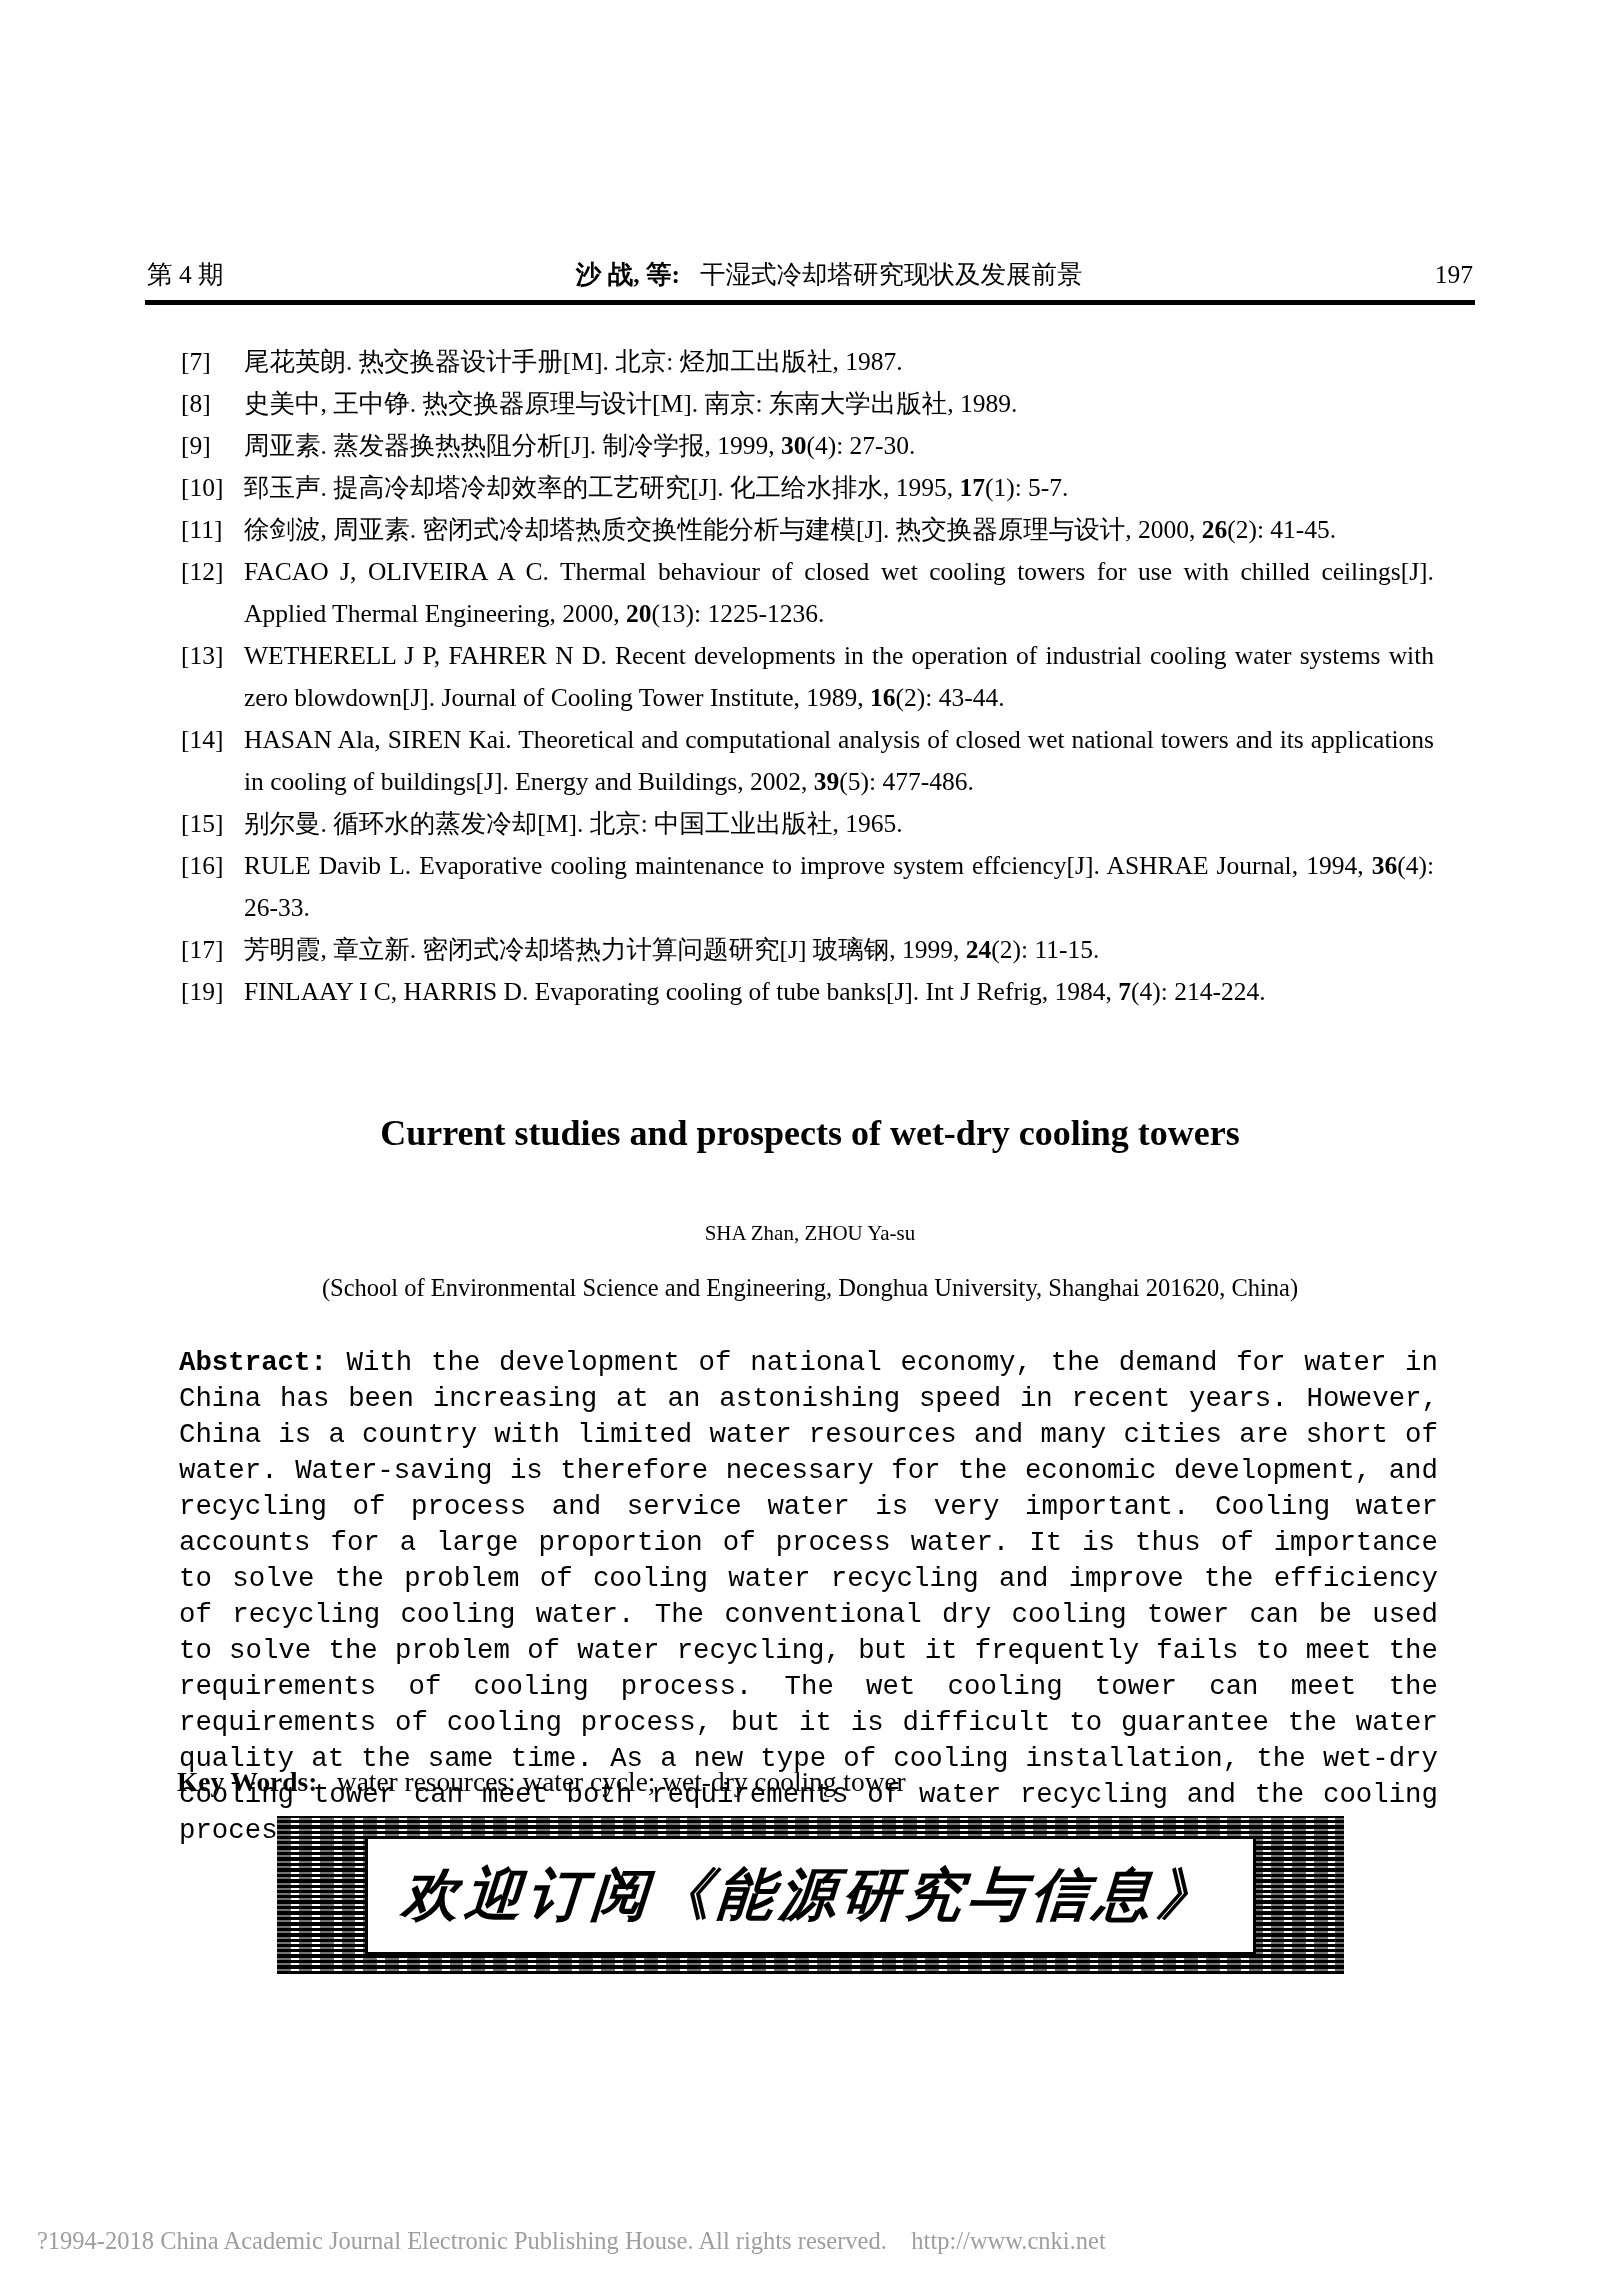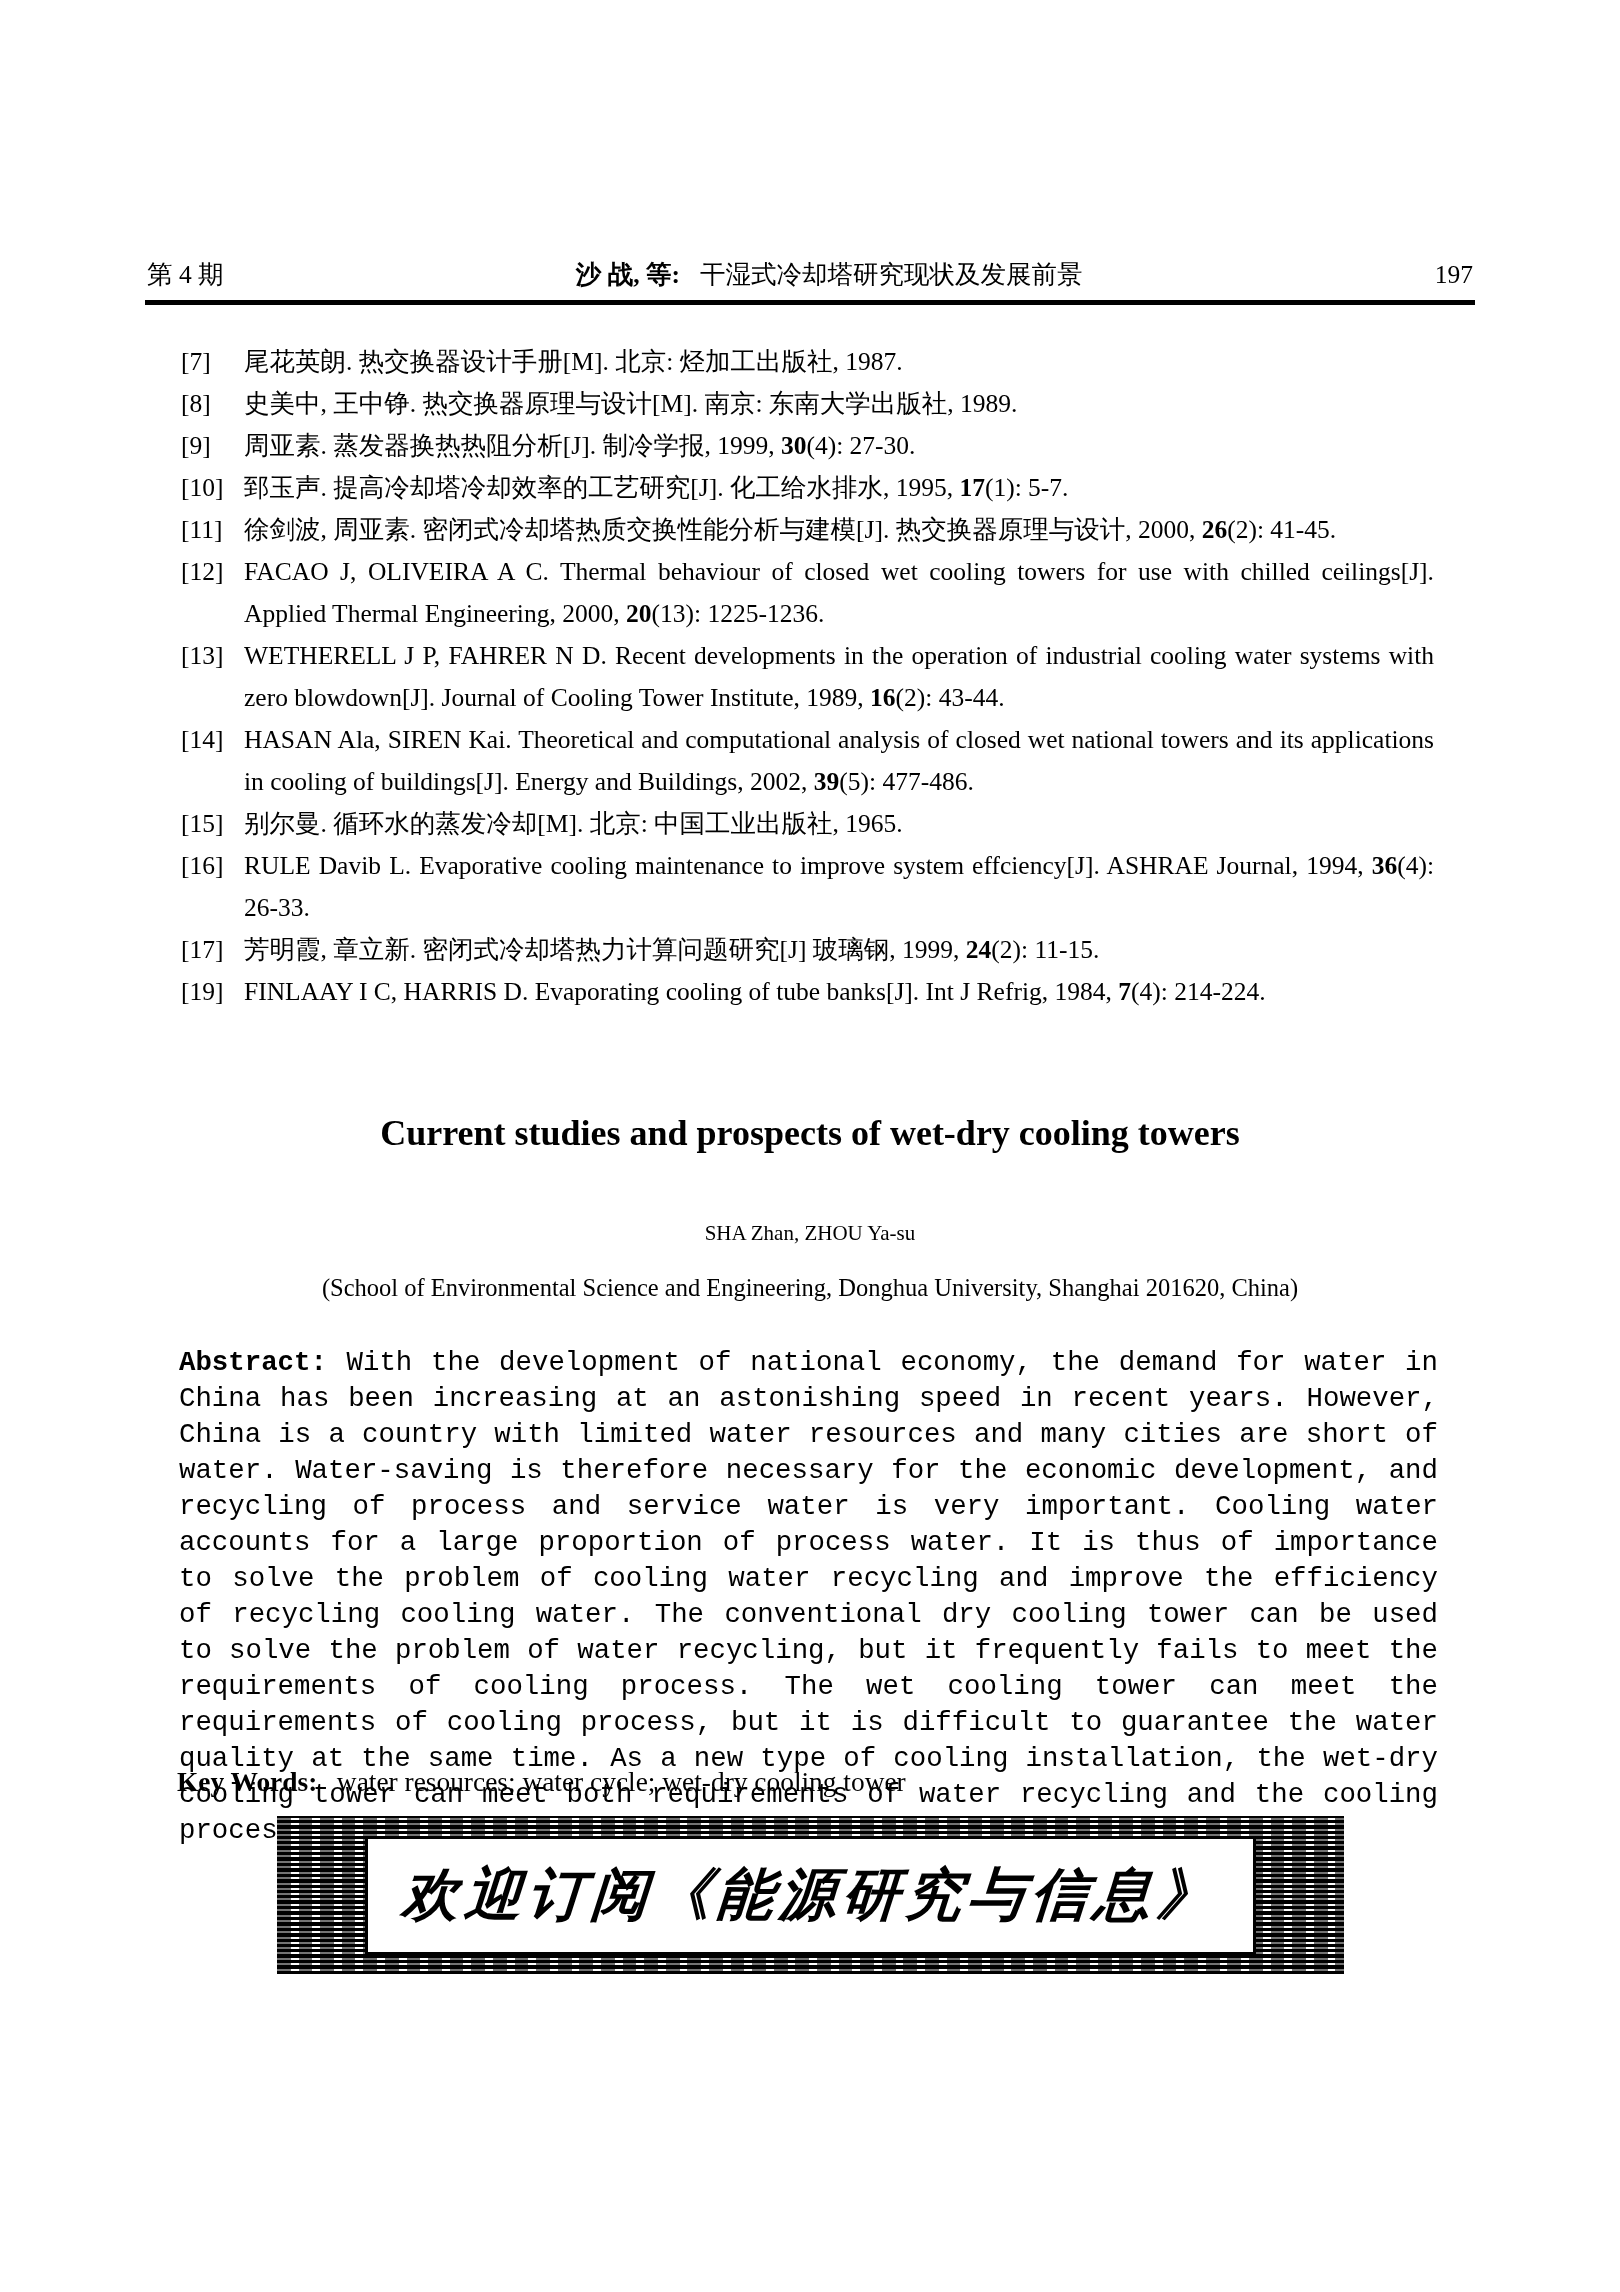--- a/index.html
+++ b/index.html
@@ -126,15 +126,16 @@
   <div class="keywords">
     <span class="keywords-label">Key Words:</span><span>water resources; water cycle; wet-dry cooling tower</span>
   </div>
 
   <div class="banner-frame">
     <div class="banner-inner">
       <span class="banner-text">欢迎订阅《能源研究与信息》</span>
     </div>
   </div>
 
+  <div class="footer">?1994-2018 China Academic Journal Electronic Publishing House. All rights reserved.    http://www.cnki.net</div>
 
 </div>
 
 
 </body></html>

